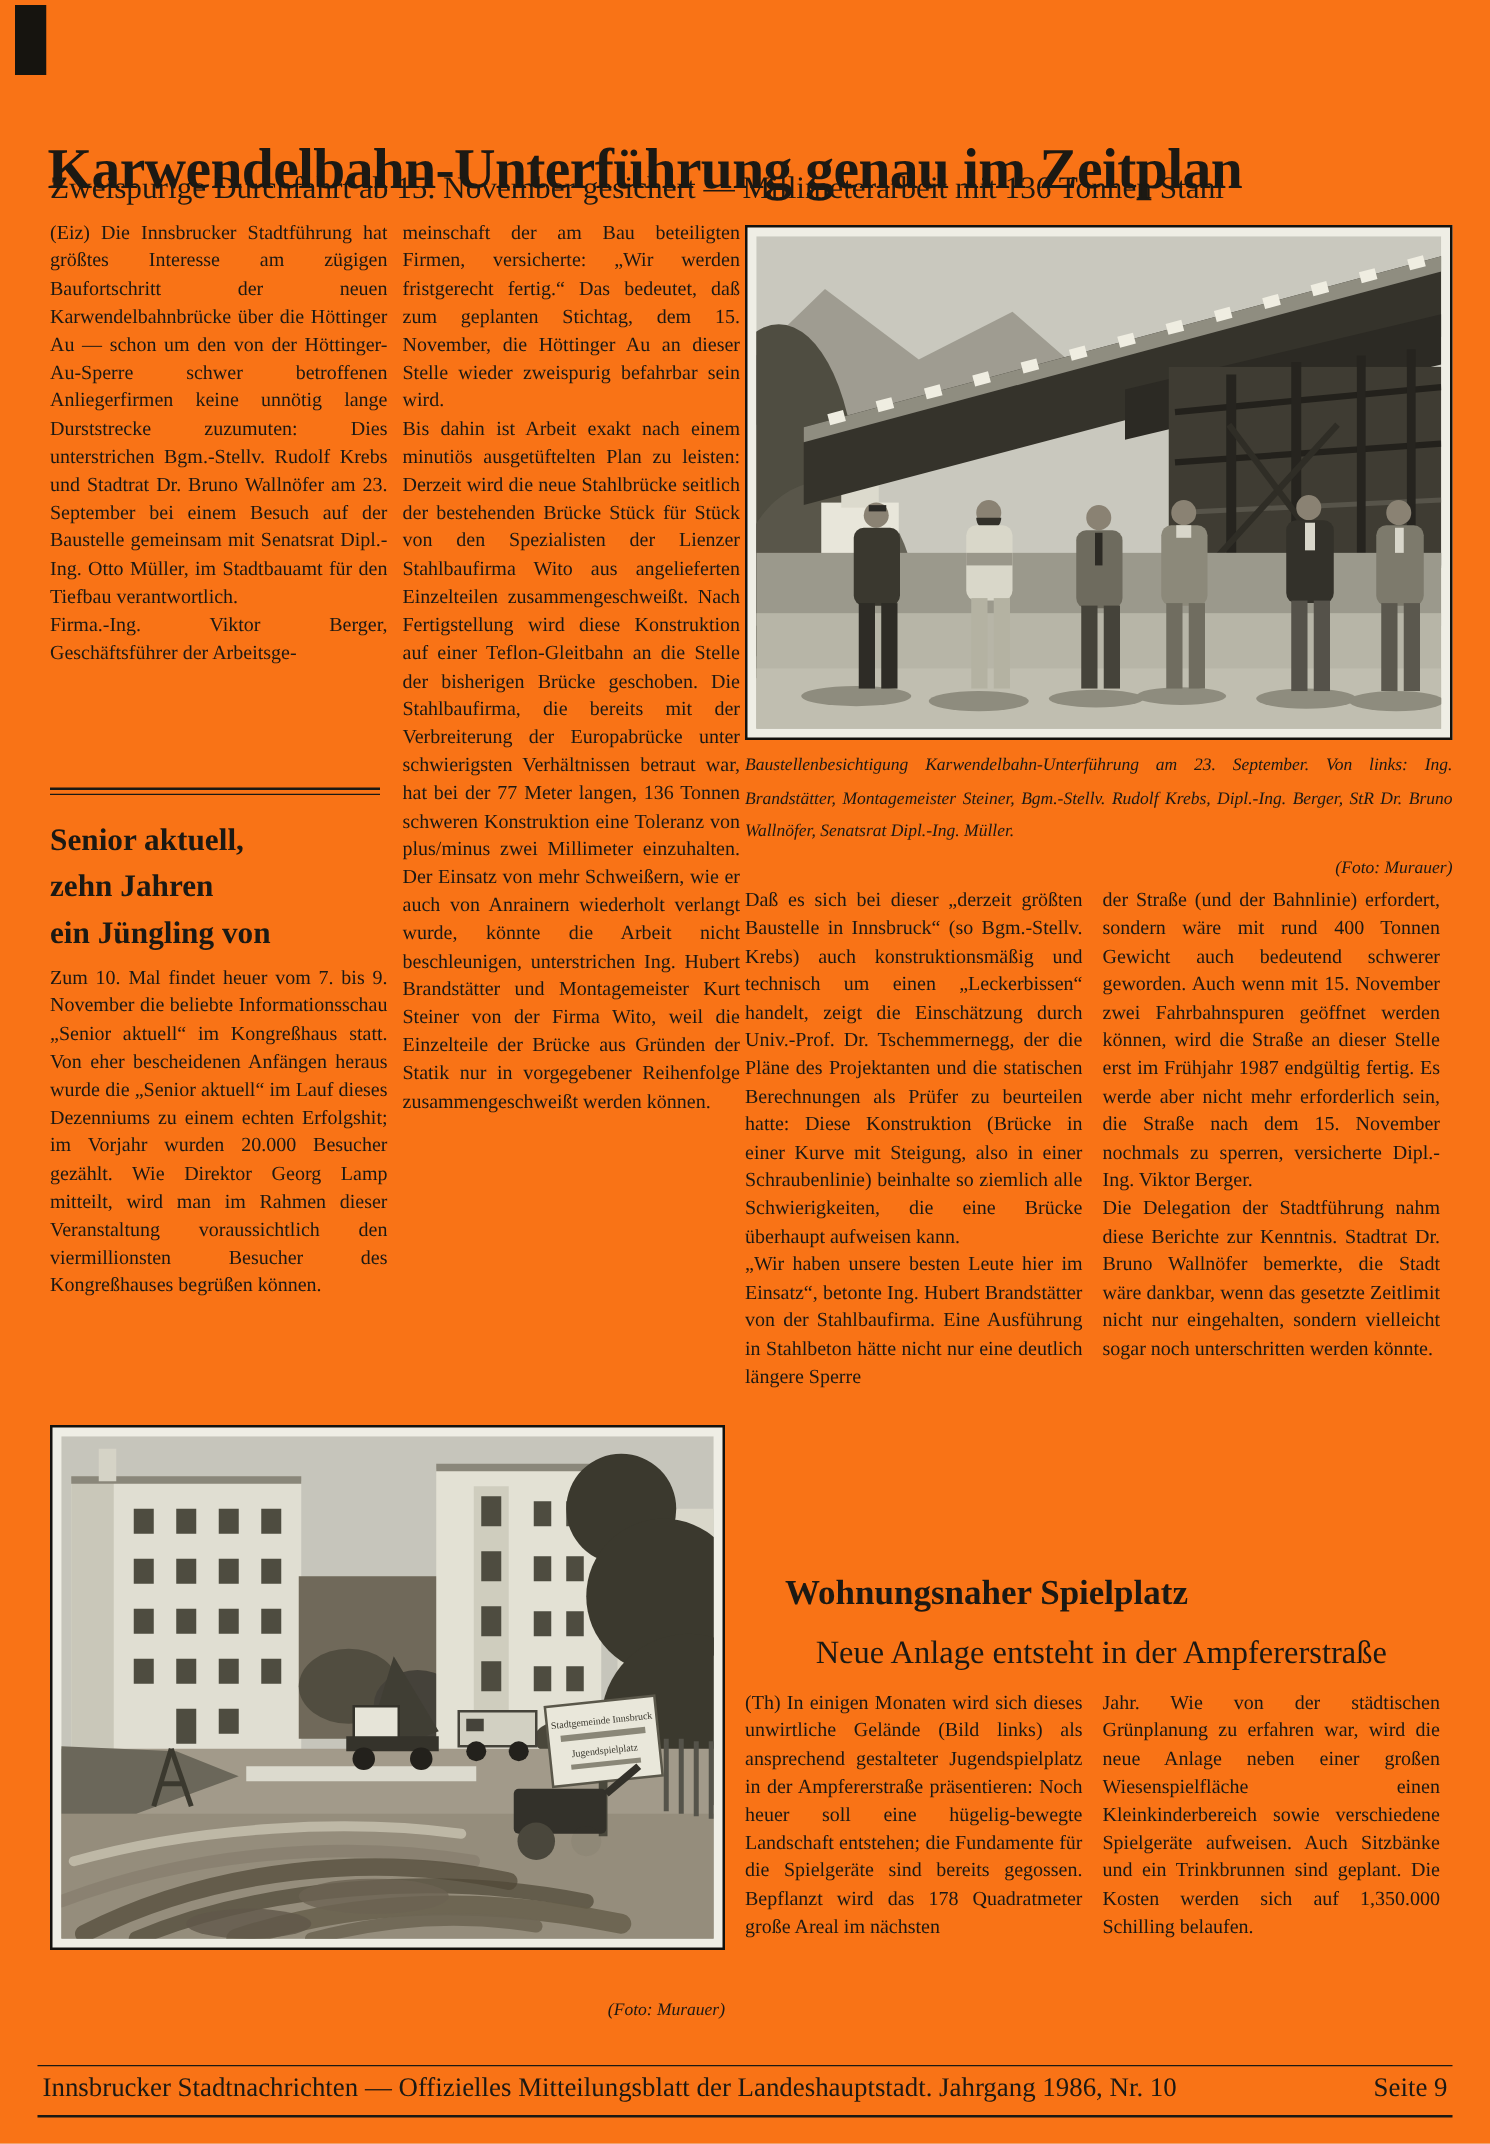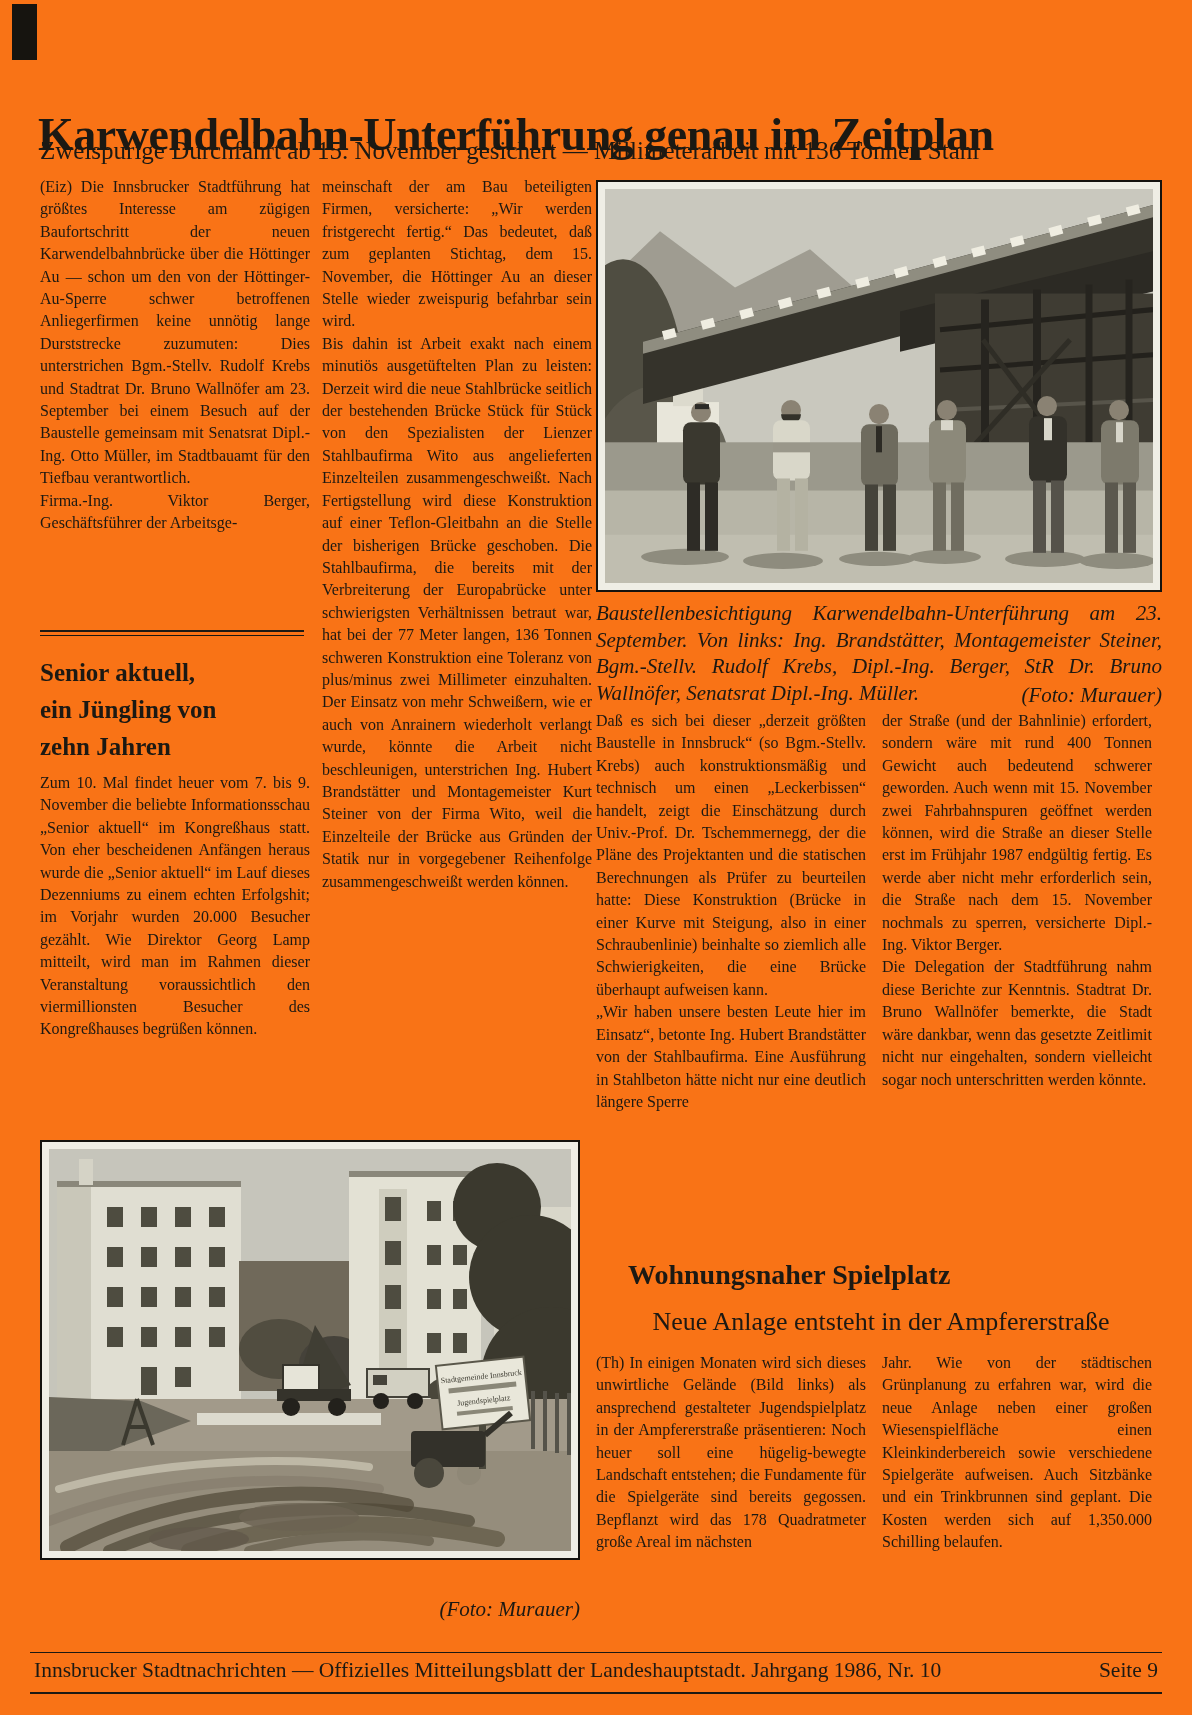--- a/index.html
+++ b/index.html
@@ -36,21 +36,21 @@
     font-size:25px;line-height:37px;font-weight:700;
   }
   .senior-body{left:40px;top:772px;height:330px;}
   .photo-frame{
     position:absolute;border:2.5px solid #14120e;background:#efeee5;padding:7px;box-sizing:border-box;
   }
   .photo1{left:596px;top:180px;width:566px;height:412px;}
   .photo2{left:40px;top:1140px;width:540px;height:420px;}
   .photo-frame svg{display:block;width:100%;height:100%;}
   .caption{
-    position:absolute;font-style:italic;font-size:21px;line-height:26.5px;text-align:justify;
+    position:absolute;font-style:italic;font-size:14px;line-height:26.5px;text-align:justify;
   }
   .caption1{left:596px;top:600px;width:566px;height:108px;}
   .caption2{left:40px;top:1566px;width:540px;height:56px;}
   .credit{position:absolute;right:0;bottom:0;font-style:italic;}
   .sp-headline{
     position:absolute;left:628px;top:1254px;width:570px;
     font-size:28px;font-weight:700;line-height:42px;white-space:nowrap;
   }
   .sp-subheadline{
     position:absolute;left:596px;top:1306px;width:570px;
@@ -183,22 +183,22 @@
     <p>„Wir haben unsere besten Leute hier im Einsatz“, betonte Ing. Hubert Brandstätter von der Stahlbaufirma. Eine Ausführung in Stahlbeton hätte nicht nur eine deutlich längere Sperre</p>
   </div>
   <div class="col col4">
     <p>der Straße (und der Bahnlinie) erfordert, sondern wäre mit rund 400 Tonnen Gewicht auch bedeutend schwerer geworden. Auch wenn mit 15. November zwei Fahrbahnspuren geöffnet werden können, wird die Straße an dieser Stelle erst im Frühjahr 1987 endgültig fertig. Es werde aber nicht mehr erforderlich sein, die Straße nach dem 15. November nochmals zu sperren, versicherte Dipl.-Ing. Viktor Berger.</p>
     <p>Die Delegation der Stadtführung nahm diese Berichte zur Kenntnis. Stadtrat Dr. Bruno Wallnöfer bemerkte, die Stadt wäre dankbar, wenn das gesetzte Zeitlimit nicht nur eingehalten, sondern vielleicht sogar noch unterschritten werden könnte.</p>
   </div>
 
   <div class="senior-divider"></div>
   <div class="senior-headline">
     <div>Senior aktuell,</div>
+    <div>zehn Jahren</div>
     <div>ein Jüngling von</div>
-    <div>zehn Jahren</div>
   </div>
   <div class="col senior-body">
     <p>Zum 10. Mal findet heuer vom 7. bis 9. November die beliebte Informationsschau „Senior aktuell“ im Kongreßhaus statt. Von eher bescheidenen Anfängen heraus wurde die „Senior aktuell“ im Lauf dieses Dezenniums zu einem echten Erfolgshit; im Vorjahr wurden 20.000 Besucher gezählt. Wie Direktor Georg Lamp mitteilt, wird man im Rahmen dieser Veranstaltung voraussichtlich den viermillionsten Besucher des Kongreßhauses begrüßen können.</p>
   </div>
 
   <div class="photo-frame photo2">
     <svg viewBox="0 0 522 402" preserveAspectRatio="none">
       <rect x="0" y="0" width="522" height="402" fill="#c6c5bb"></rect>
       <g>
         <rect x="8" y="36" width="184" height="218" fill="#e0ded2"></rect>

